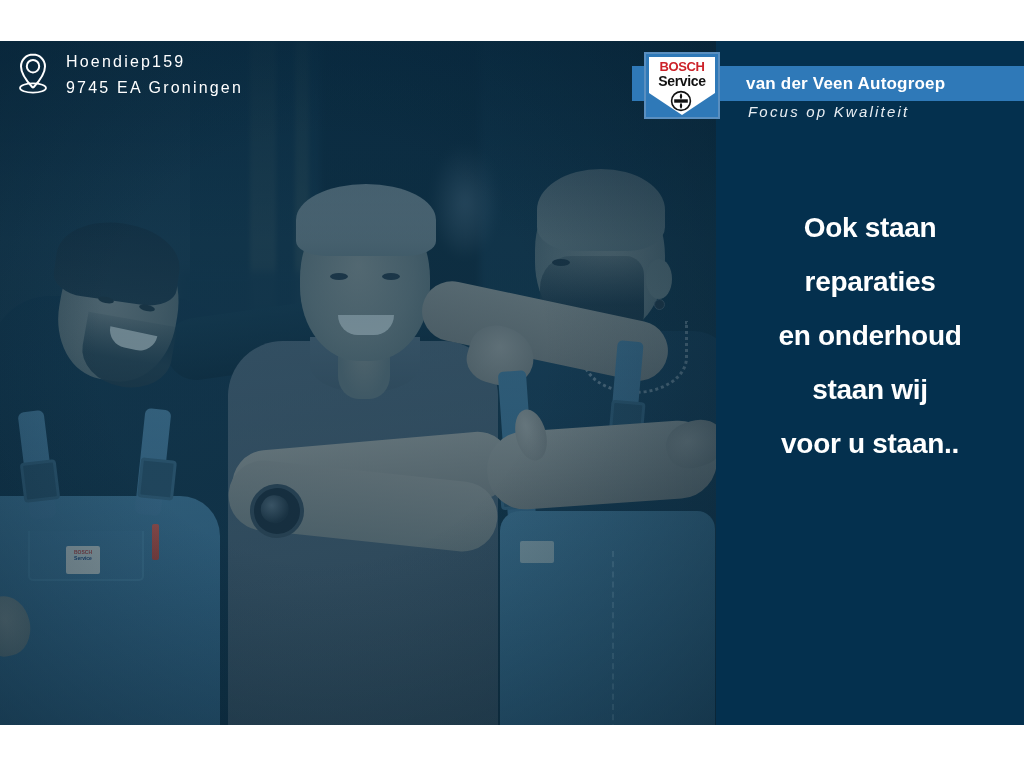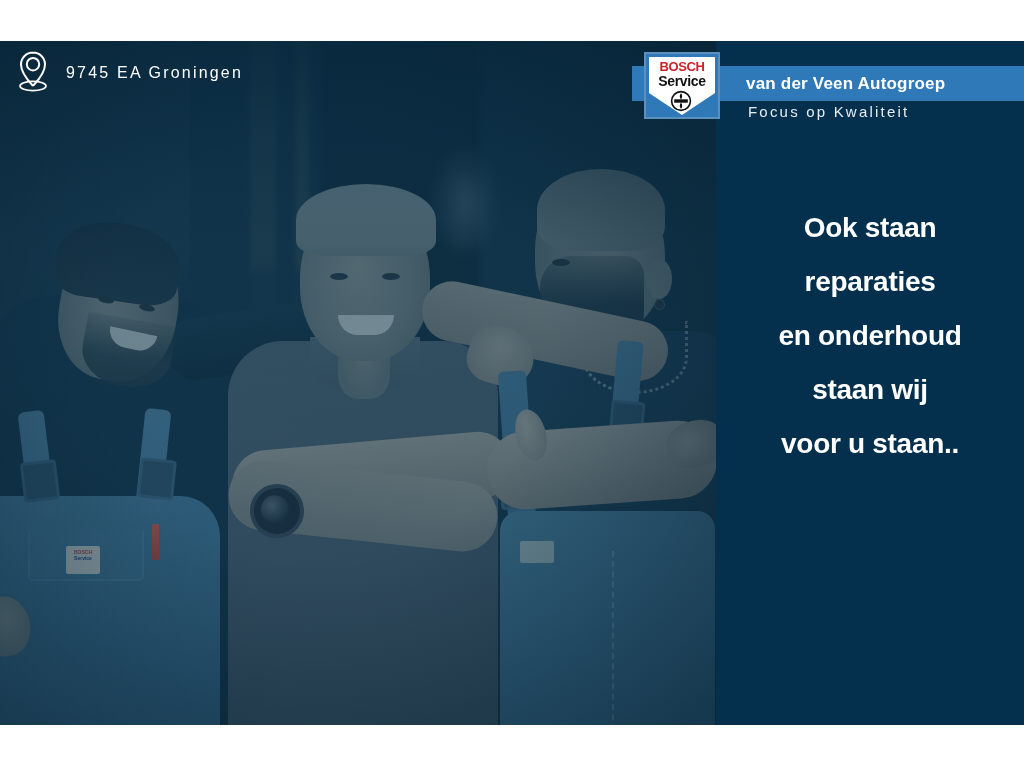--- a/index.html
+++ b/index.html
@@ -376,20 +376,21 @@
     font-weight: bold;
     letter-spacing: .2px;
     white-space: nowrap;
     text-align: right;
   }
   #tagline {
     position: absolute;
     left: 32px; top: 62px;
     color: #e8edf2;
     font-size: 15px;
+    font-style: italic;
     letter-spacing: 2.2px;
     z-index: 32;
     white-space: nowrap;
   }
 
   
   #bosch-logo {
     position: absolute;
     left: -72px; top: 11px;
     width: 76px; height: 67px;
@@ -536,20 +537,21 @@
 
   <div id="address">
     <span>
       <svg width="34" height="44" viewBox="0 0 34 44" fill="none">
         <path d="M17 3.5C10.4 3.5 5 8.8 5 15.4c0 8.3 10.3 19.6 11.4 20.8.3.4.9.4 1.2 0C18.7 35 29 23.7 29 15.4 29 8.8 23.6 3.5 17 3.5z" stroke="#ffffff" stroke-width="2" fill="none"></path>
         <circle cx="17" cy="15.2" r="6.2" stroke="#ffffff" stroke-width="2" fill="none"></circle>
         <ellipse cx="17" cy="37" rx="13" ry="4.6" stroke="#ffffff" stroke-width="1.7" fill="none"></ellipse>
       </svg>
     </span>
     <div class="addr-lines">
+      <div>Hoendiep159</div>
       <div>9745 EA Groningen</div>
     </div>
   </div>
 
   <div id="panel">
 
     <div id="brandbar">
       <span class="brand-name">van der Veen Autogroep</span>
     </div>
 

